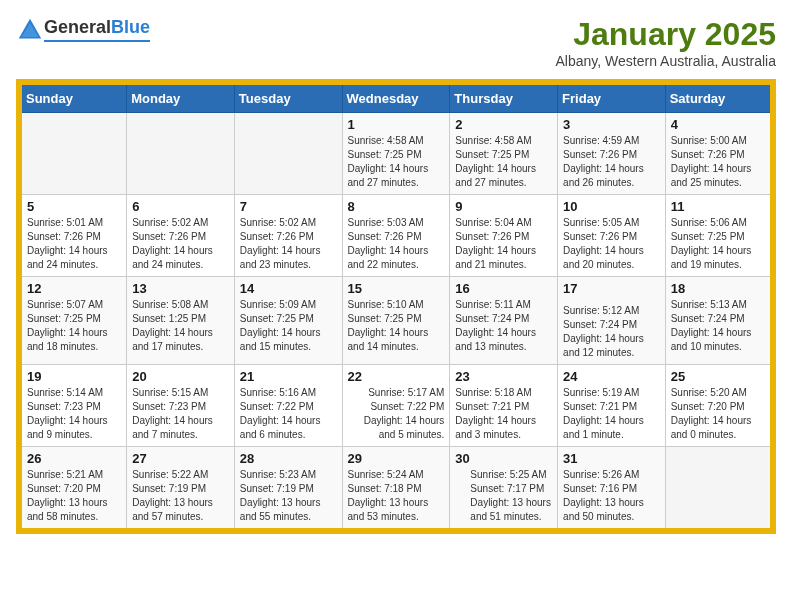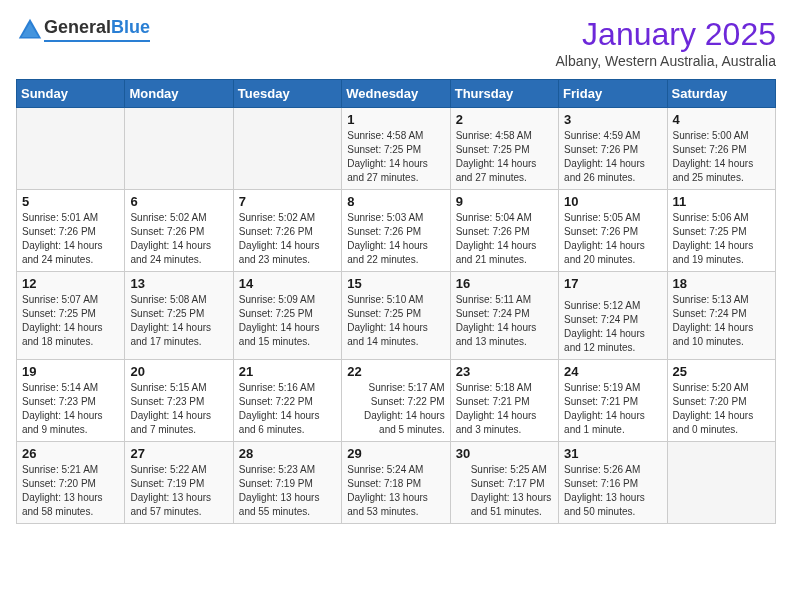--- a/index.html
+++ b/index.html
@@ -14,31 +14,31 @@
       display: flex;
       align-items: flex-start;
       justify-content: space-between;
       margin-bottom: 10px;
     }
     .title-block {
       text-align: right;
     }
     .month-title {
       font-size: 32px;
-      font-weight: normal;
-      color: #6d28d9;
+      font-weight: bold;
+      color: #4d7c0f;
     }
     .location {
       font-size: 14px;
       color: #444;
     }
     .calendar {
       width: 100%;
       border-collapse: collapse;
-      border: 1px solid #eab308;
+      border: 6px solid #eab308;
     }
     .calendar th {
       background-color: #2a6db5;
       color: #fff;
       font-size: 13px;
       font-weight: bold;
       padding: 6px 4px;
       text-align: left;
       border: 1px solid #1a5a9a;
     }
@@ -205,21 +205,21 @@
         <td>
           <span class="day-number">12</span>
           <div class="day-info" style="white-space: pre-line;">Sunrise: 5:07 AM
 Sunset: 7:25 PM
 Daylight: 14 hours
 and 18 minutes.</div>
         </td>
         <td>
           <span class="day-number">13</span>
           <div class="day-info" style="white-space: pre-line;">Sunrise: 5:08 AM
-Sunset: 7:25 PM
+Sunset: 1:25 PM
 Daylight: 14 hours
 and 17 minutes.</div>
         </td>
         <td>
           <span class="day-number">14</span>
           <div class="day-info" style="white-space: pre-line;">Sunrise: 5:09 AM
 Sunset: 7:25 PM
 Daylight: 14 hours
 and 15 minutes.</div>
         </td>

